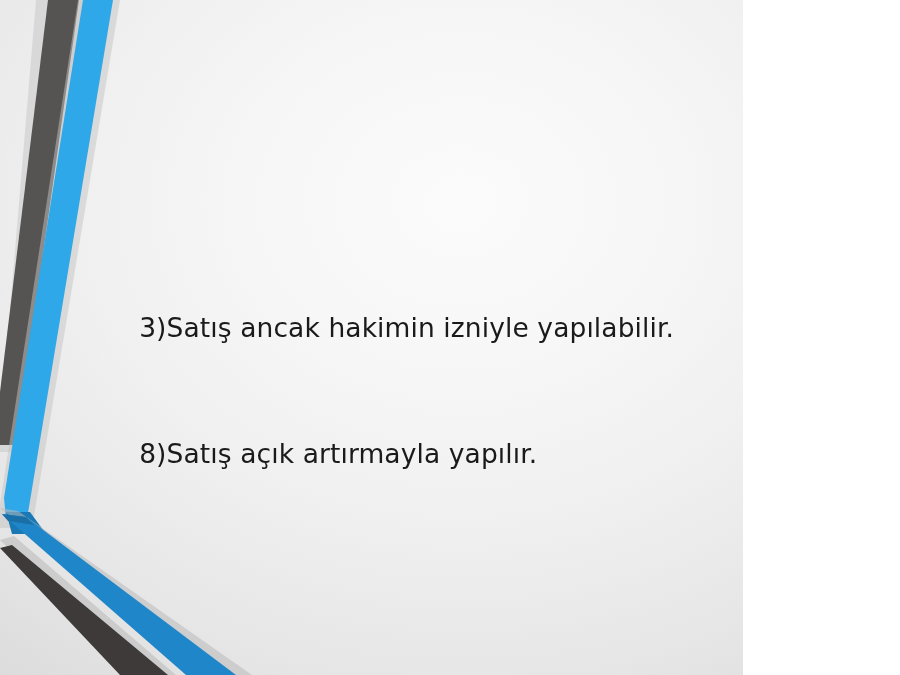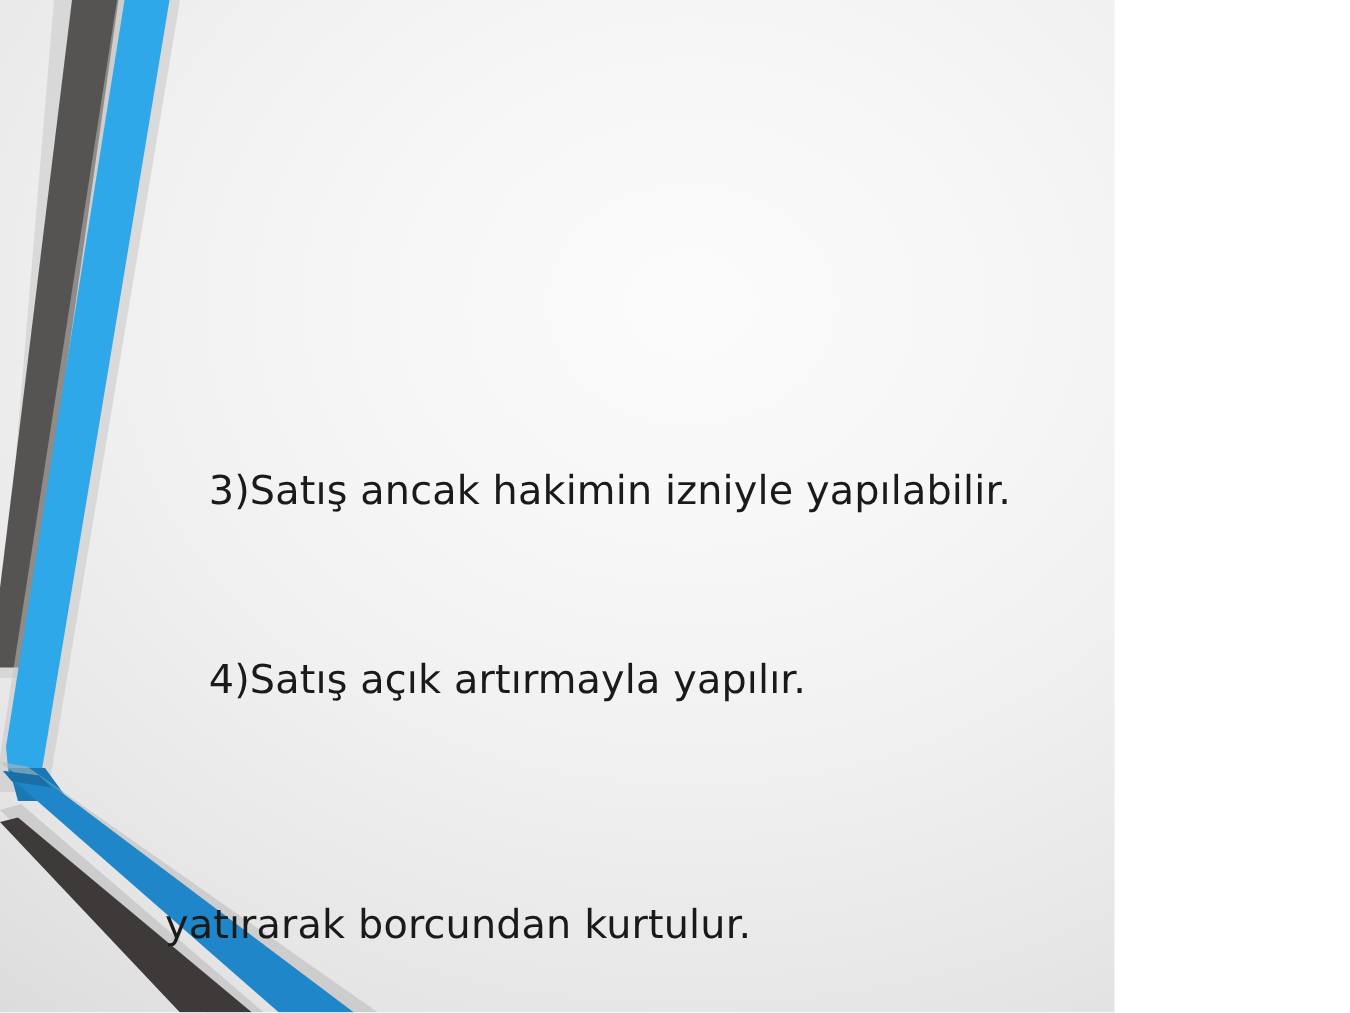--- a/index.html
+++ b/index.html
@@ -93,22 +93,21 @@
 
   </svg>
 
   <div id="content">
 
     <p class="bullet-line">
       <span>3)Satış ancak hakimin izniyle yapılabilir.</span>
     </p>
 
     <p class="bullet-line">
-      <span>4)Satış açık artırmayla yapılır.</span>
+      <span>8)Satış açık artırmayla yapılır.</span>
     </p>
 
     <p class="bullet-line wrapped">
-      <span class="cont">yatırarak borcundan kurtulur.</span>
     </p>
 
   </div>
 
 </div>
 
 </body></html>

